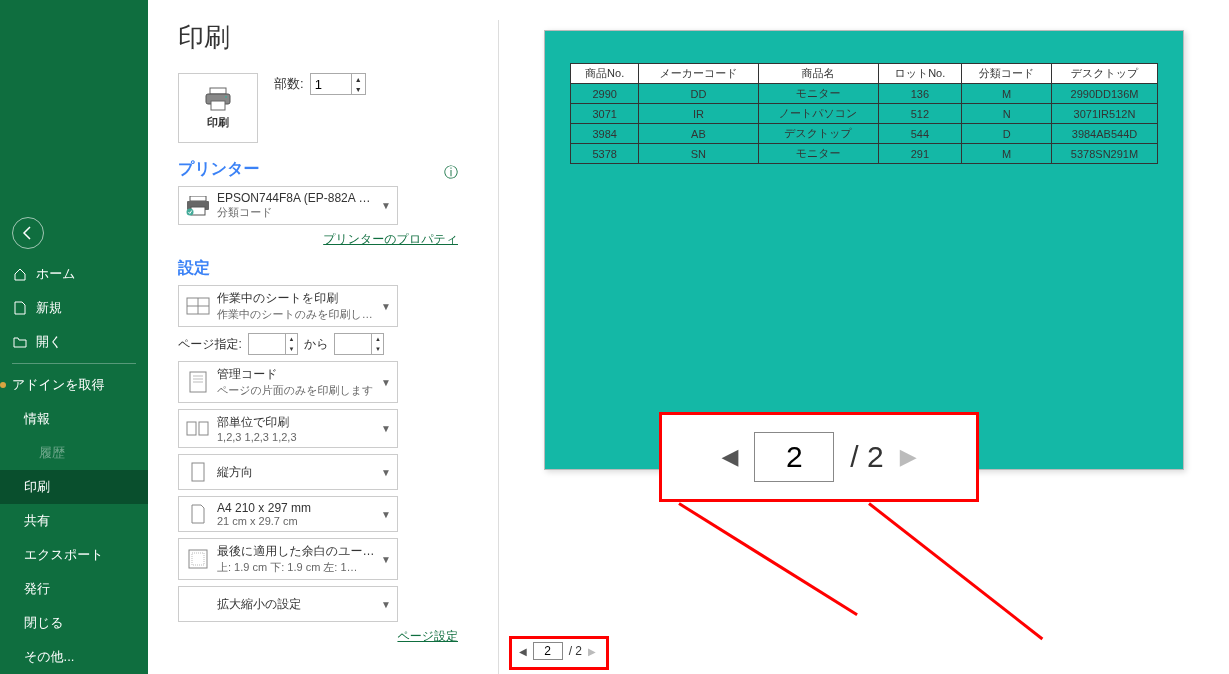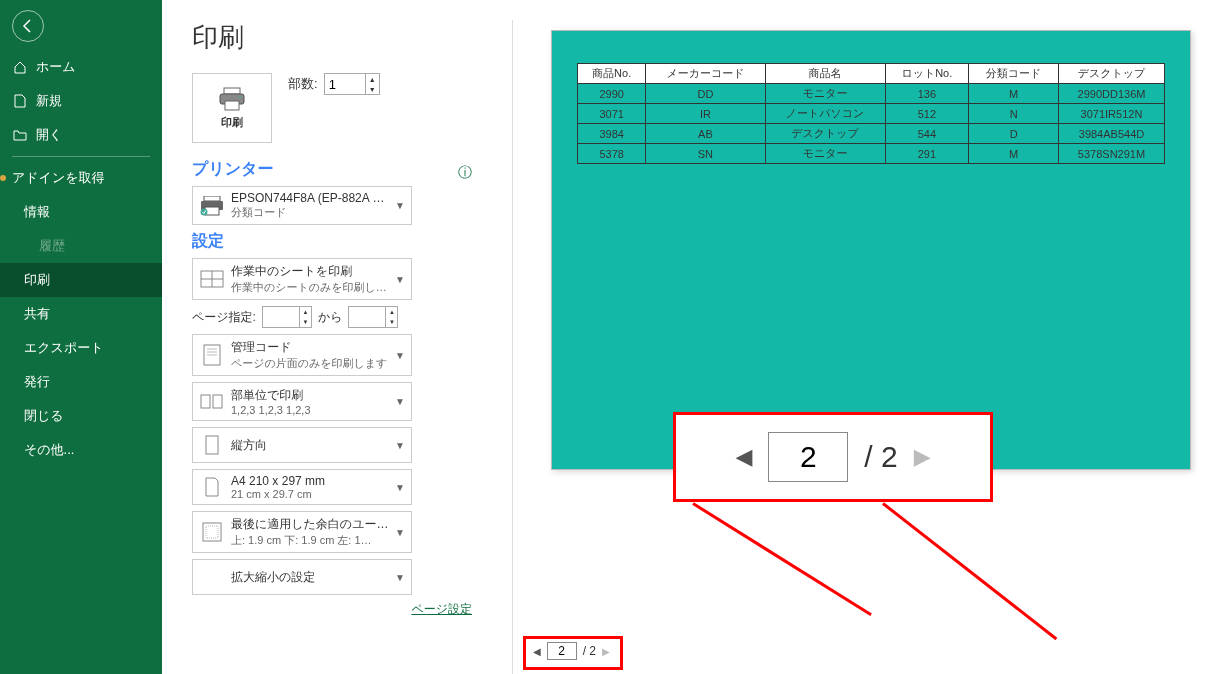--- a/index.html
+++ b/index.html
@@ -1,20 +1,20 @@
 <!DOCTYPE html>
 <html><head>
 <meta charset="utf-8">
 <style>
 * { box-sizing: border-box; margin: 0; padding: 0; }
 body { font-family: "Yu Gothic UI", "Meiryo", sans-serif; font-size: 13px; color: #333; background: #fff; width: 1229px; height: 674px; overflow: hidden; }
 .app { display: flex; width: 100%; height: 100%; }
 
 
-.sidebar { width: 162px; background: #0f6e3f; color: #fff; display: flex; flex-direction: column; padding-top: 10px; }
+.sidebar { width: 148px; background: #0f6e3f; color: #fff; display: flex; flex-direction: column; padding-top: 10px; justify-content: flex-end; }
 .back-btn { width: 32px; height: 32px; margin: 0 0 8px 12px; border: 1px solid rgba(255,255,255,0.6); border-radius: 50%; display: flex; align-items: center; justify-content: center; cursor: pointer; }
 .nav-item { display: flex; align-items: center; padding: 8px 12px; color: #fff; cursor: pointer; font-size: 13px; }
 .nav-item.active { background: #094f2d; }
 .nav-item .icon { width: 16px; height: 16px; margin-right: 8px; display: inline-flex; align-items: center; justify-content: center; }
 .nav-sub { padding-left: 24px; }
 .sidebar hr { border: none; border-top: 1px solid rgba(255,255,255,0.3); margin: 4px 12px; }
 .nav-disabled { color: rgba(255,255,255,0.4); padding-left: 39px; }
 .nav-addin { display: flex; align-items: center; }
 .nav-addin .dot { width: 6px; height: 6px; background: #d9a441; border-radius: 50%; margin-right: 6px; margin-left: -12px; }
 
@@ -182,20 +182,21 @@
               <circle cx="4" cy="16" r="3.5" fill="#4a9"></circle>
               <path d="M2.5 16 L3.8 17.5 L5.8 14.5" stroke="#fff" stroke-width="1" fill="none"></path>
             </svg>
         </span>
         <div class="dd-text">
           <div class="dd-line1">EPSON744F8A (EP-882A S…</div>
           <div class="dd-line2">分類コード</div>
         </div>
         <span class="dd-arrow">▼</span>
       </div>
+      <a class="link-right">プリンターのプロパティ</a>
 
       <div class="section-title">設定</div>
 
       <div class="dropdown">
         <span class="dd-icon">
             <svg width="24" height="20" viewBox="0 0 24 20">
               <rect x="1" y="2" width="22" height="16" fill="none" stroke="#888"></rect>
               <line x1="1" y1="10" x2="23" y2="10" stroke="#888"></line>
               <line x1="12" y1="2" x2="12" y2="18" stroke="#888"></line>
             </svg>

